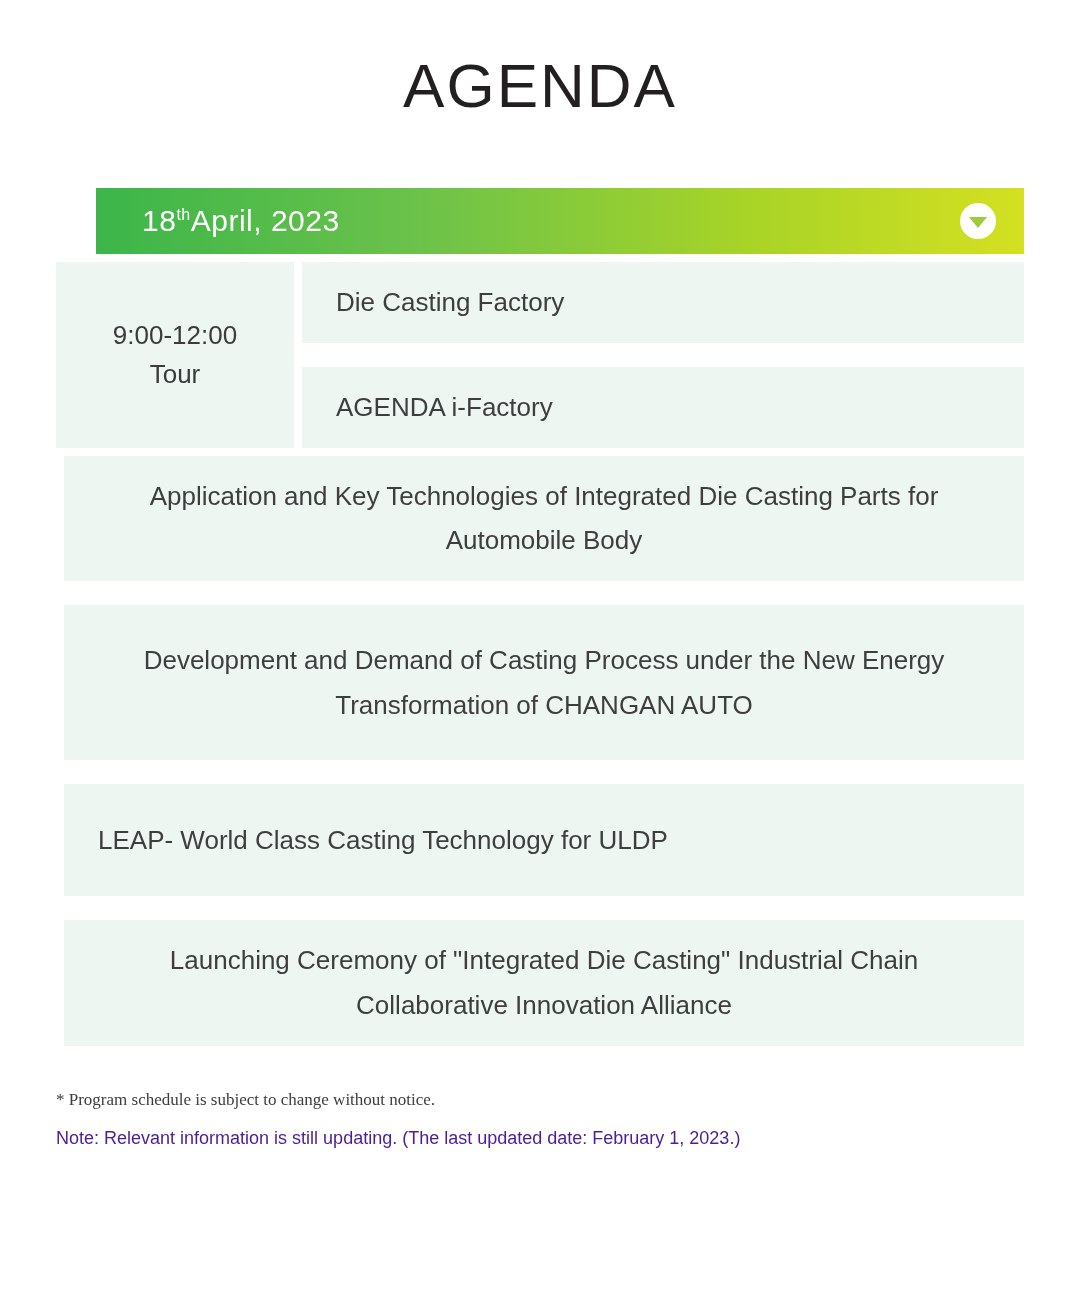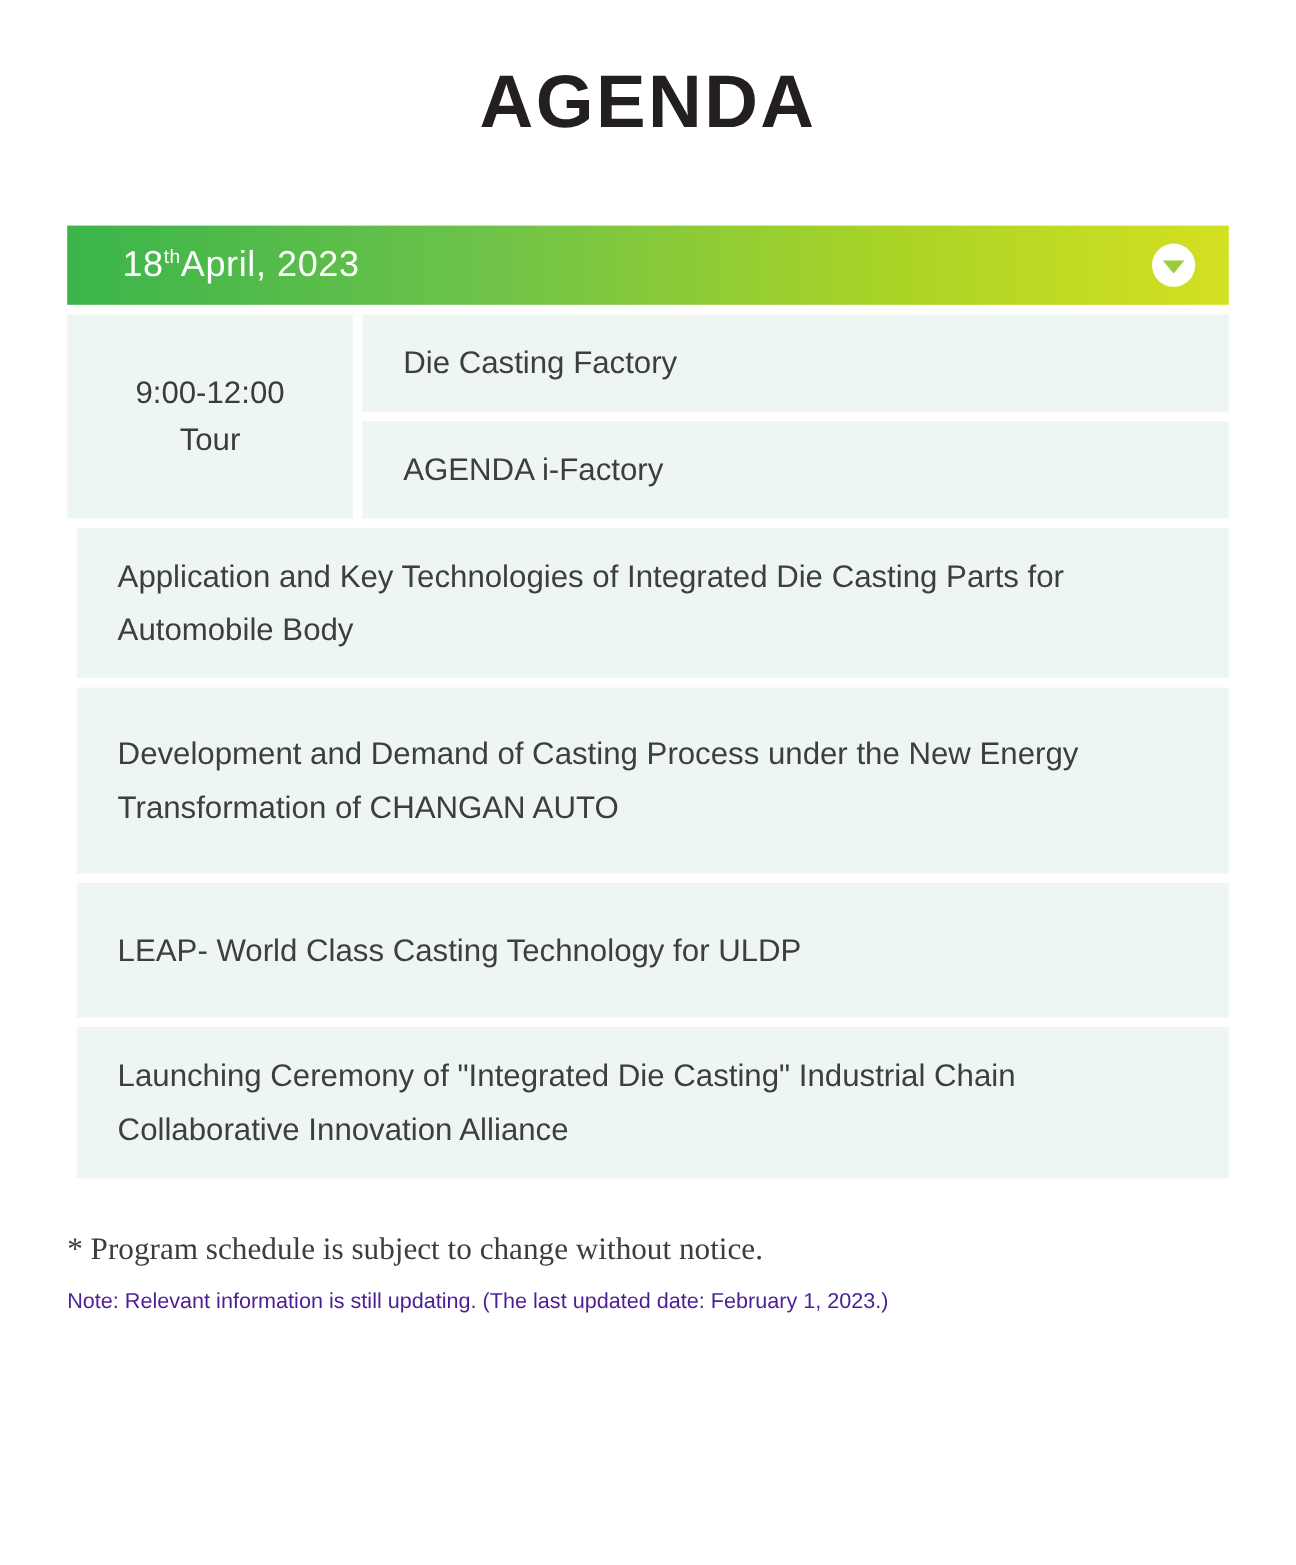--- a/index.html
+++ b/index.html
@@ -13,21 +13,21 @@
   .page {
     width: 1080px;
     min-height: 1304px;
     background: #ffffff;
     position: relative;
   }
 
   .title {
     text-align: center;
     font-size: 62px;
-    font-weight: bold;
+    font-weight: normal;
     letter-spacing: 2px;
     color: #231f20;
     padding-top: 52px;
     padding-bottom: 0;
     line-height: 1.1;
   }
 
   .agenda-wrap {
     margin: 0 auto;
     width: 968px;
@@ -35,20 +35,21 @@
   }
 
   
   .date-bar {
     height: 66px;
     background: linear-gradient(90deg, #3bb54a 0%, #6cc24a 35%, #a8d327 70%, #d4e021 100%);
     display: flex;
     align-items: center;
     justify-content: space-between;
     padding: 0 28px 0 46px;
+    margin-left: 40px;
   }
   .date-text {
     color: #ffffff;
     font-size: 30px;
     font-weight: normal;
     letter-spacing: 0.5px;
   }
   .date-text sup {
     font-size: 16px;
     vertical-align: super;
@@ -88,21 +89,22 @@
     text-align: center;
     color: #3b3b3b;
     font-size: 26px;
     line-height: 1.5;
   }
   .sessions {
     flex: 1 1 auto;
     margin-left: 8px;
     display: flex;
     flex-direction: column;
-    gap: 8px;
+    gap: 24px;
+    text-align: center;
   }
   .session {
     background: #eef6f1;
     color: #3e3e3e;
     font-size: 26px;
     line-height: 1.72;
     padding: 18px 34px;
     display: flex;
     align-items: center;
     min-height: 66px;
@@ -111,21 +113,21 @@
   .session.three-line { min-height: 155px; }
 
   
   .notes {
     width: 968px;
     margin: 44px auto 0;
     padding-bottom: 30px;
   }
   .note-1 {
     font-family: "Liberation Serif", serif;
-    font-size: 26px;
+    font-size: 17px;
     color: #3d3d3d;
     margin-bottom: 18px;
   }
   .note-2 {
     font-family: Liberation Sans, sans-serif;
     font-size: 18px;
     color: #4c1d95;
   }
 </style>
 </head>

